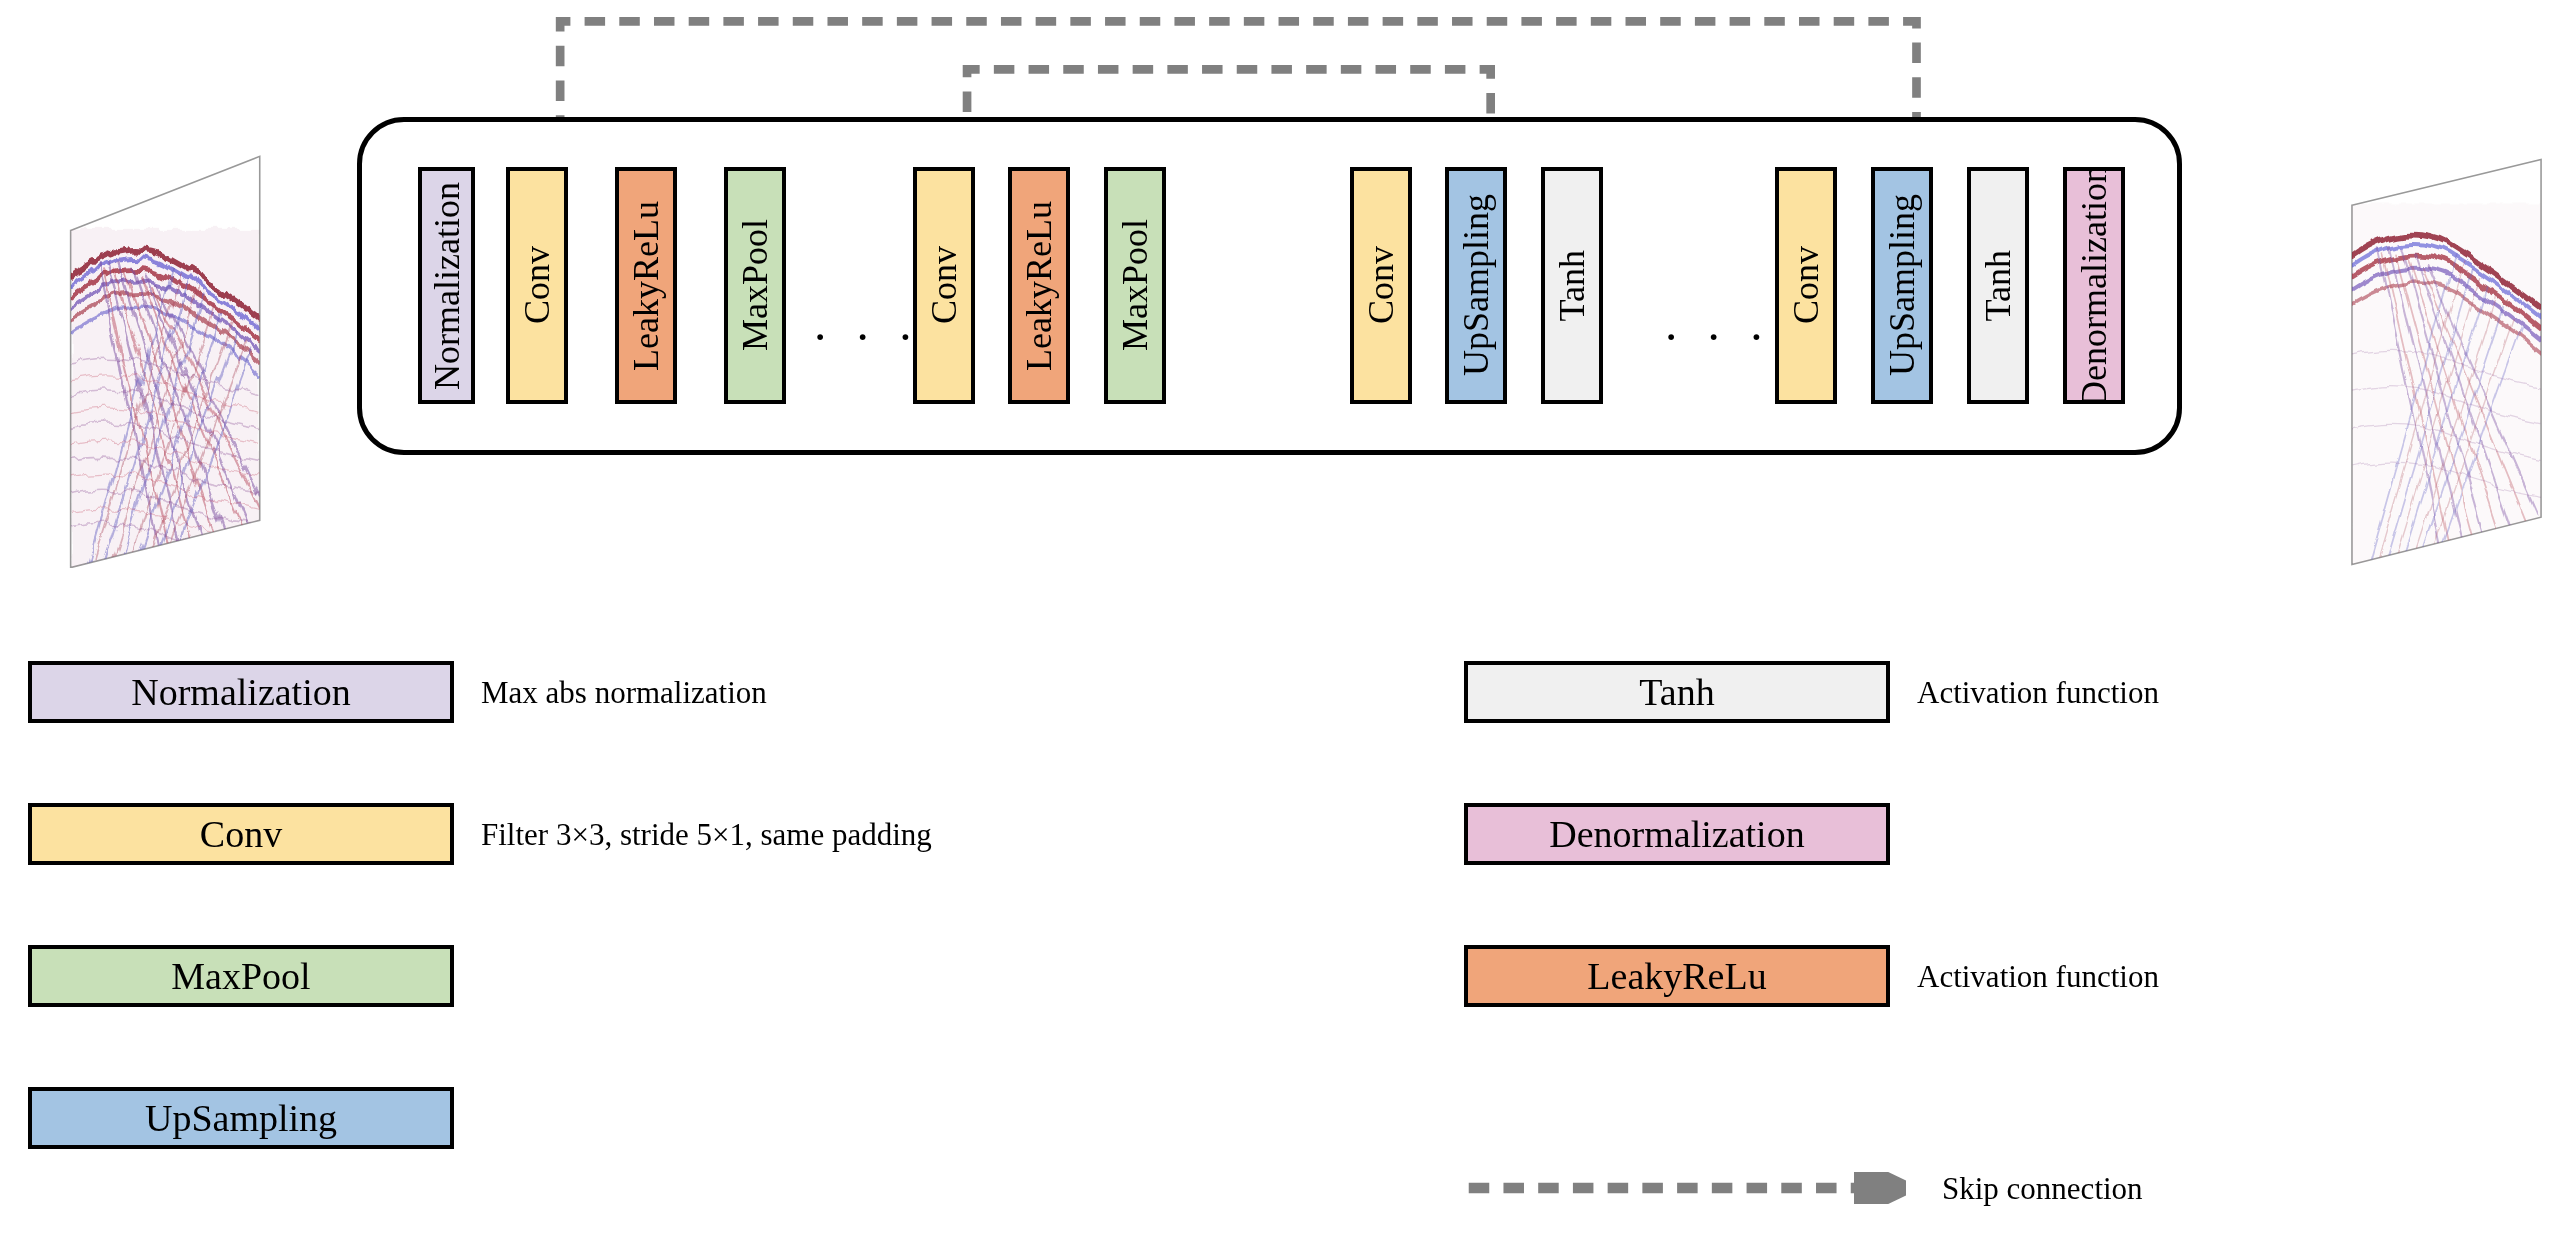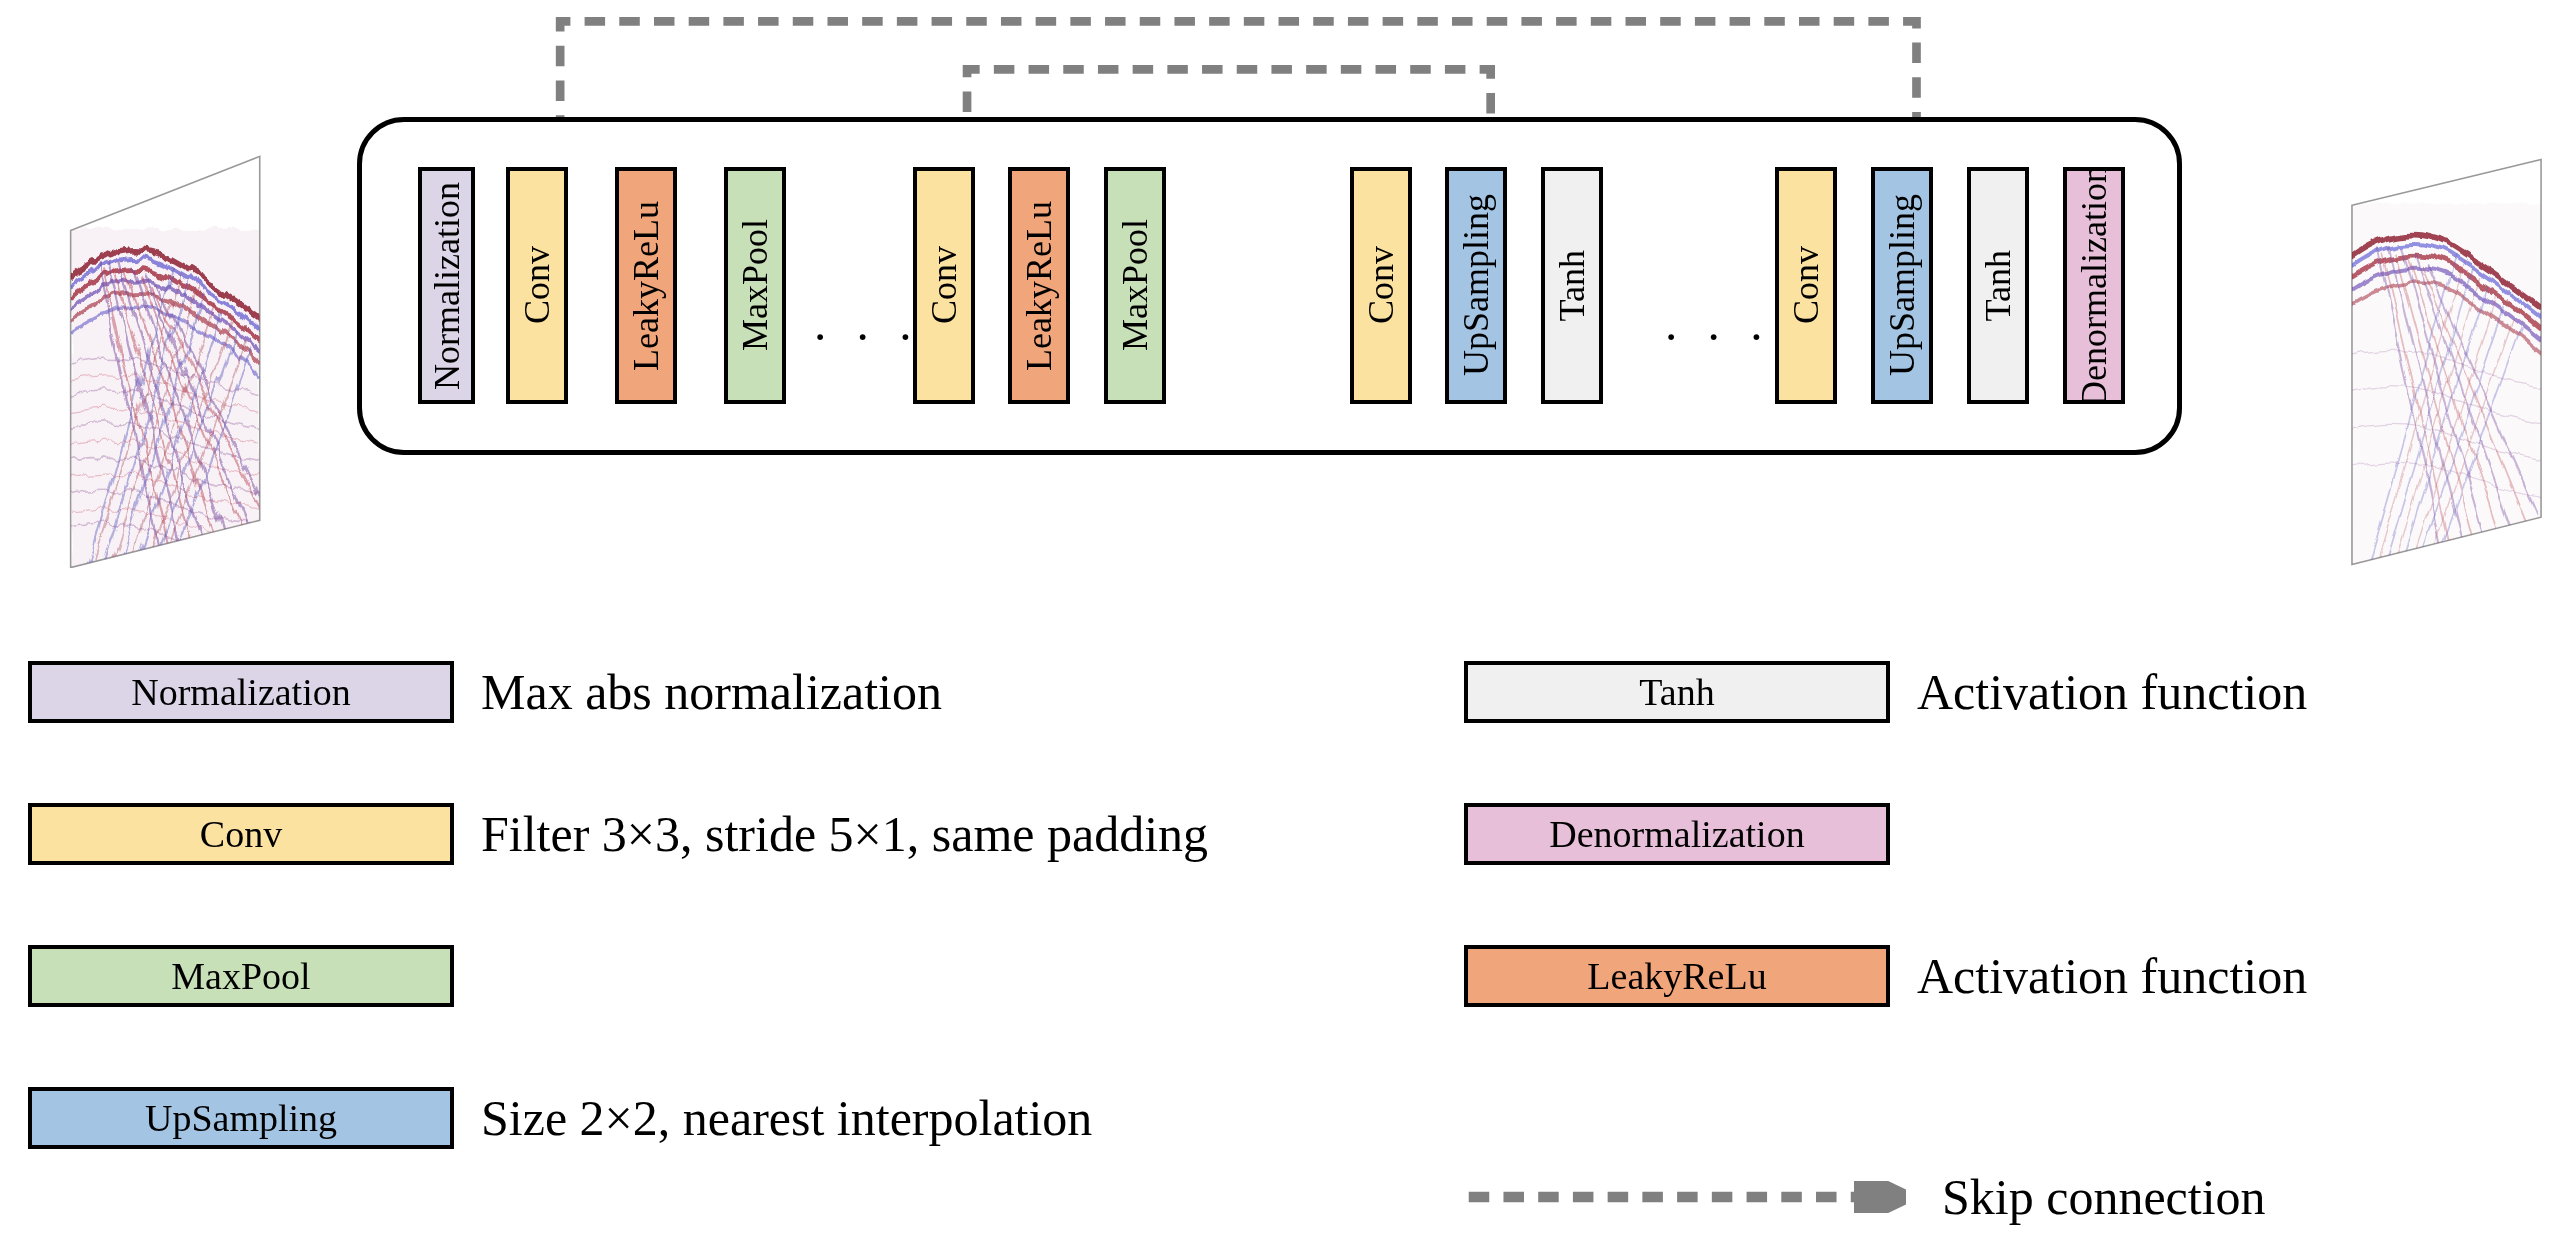--- a/index.html
+++ b/index.html
@@ -35,21 +35,21 @@
   #skip-layer{position:absolute;left:0;top:0;width:2576px;height:552px;pointer-events:none;}
 
   
   #legend{position:absolute;left:0;top:655px;width:2576px;height:596px;}
   .legend-row{position:absolute;display:flex;align-items:center;}
   .legend-swatch{
     border:4px solid #000;box-sizing:border-box;height:62px;
     display:flex;align-items:center;justify-content:center;
     font-size:38px;line-height:1;white-space:nowrap;
   }
-  .legend-desc{font-size:50px;line-height:1;white-space:nowrap;margin-left:27px;}
+  .legend-desc{font-size:31px;line-height:1;white-space:nowrap;margin-left:27px;}
   .skip-legend-arrow{display:block;}
 </style>
 </head>
 <body>
 
 <div class="seis-wrap" style="left:47px;top:126px;">
   <svg width="260" height="442" viewBox="0 0 330 560">
     <defs>
       <clipPath id="clipIn">
           <polygon points="30,132 270,38 270,500 30,560"></polygon>
@@ -258,21 +258,20 @@
       </div>
       <div class="legend-row" style="left: 28px; top: 290px;">
         <div class="legend-swatch" style="width: 426px; background: rgb(200, 224, 184);">
           <span>MaxPool</span>
         </div>
       </div>
       <div class="legend-row" style="left: 28px; top: 432px;">
         <div class="legend-swatch" style="width: 426px; background: rgb(163, 196, 227);">
           <span>UpSampling</span>
         </div>
-        <span class="legend-desc">Size 2×2, nearest interpolation</span>
       </div>
     </div>
   <div id="legend-right">
       <div class="legend-row" style="left: 1464px; top: 6.3px;">
         <div class="legend-swatch" style="width: 426px; background: rgb(240, 240, 240);">
           <span>Tanh</span>
         </div>
         <span class="legend-desc">Activation function</span>
       </div>
       <div class="legend-row" style="left: 1464px; top: 148px;">

